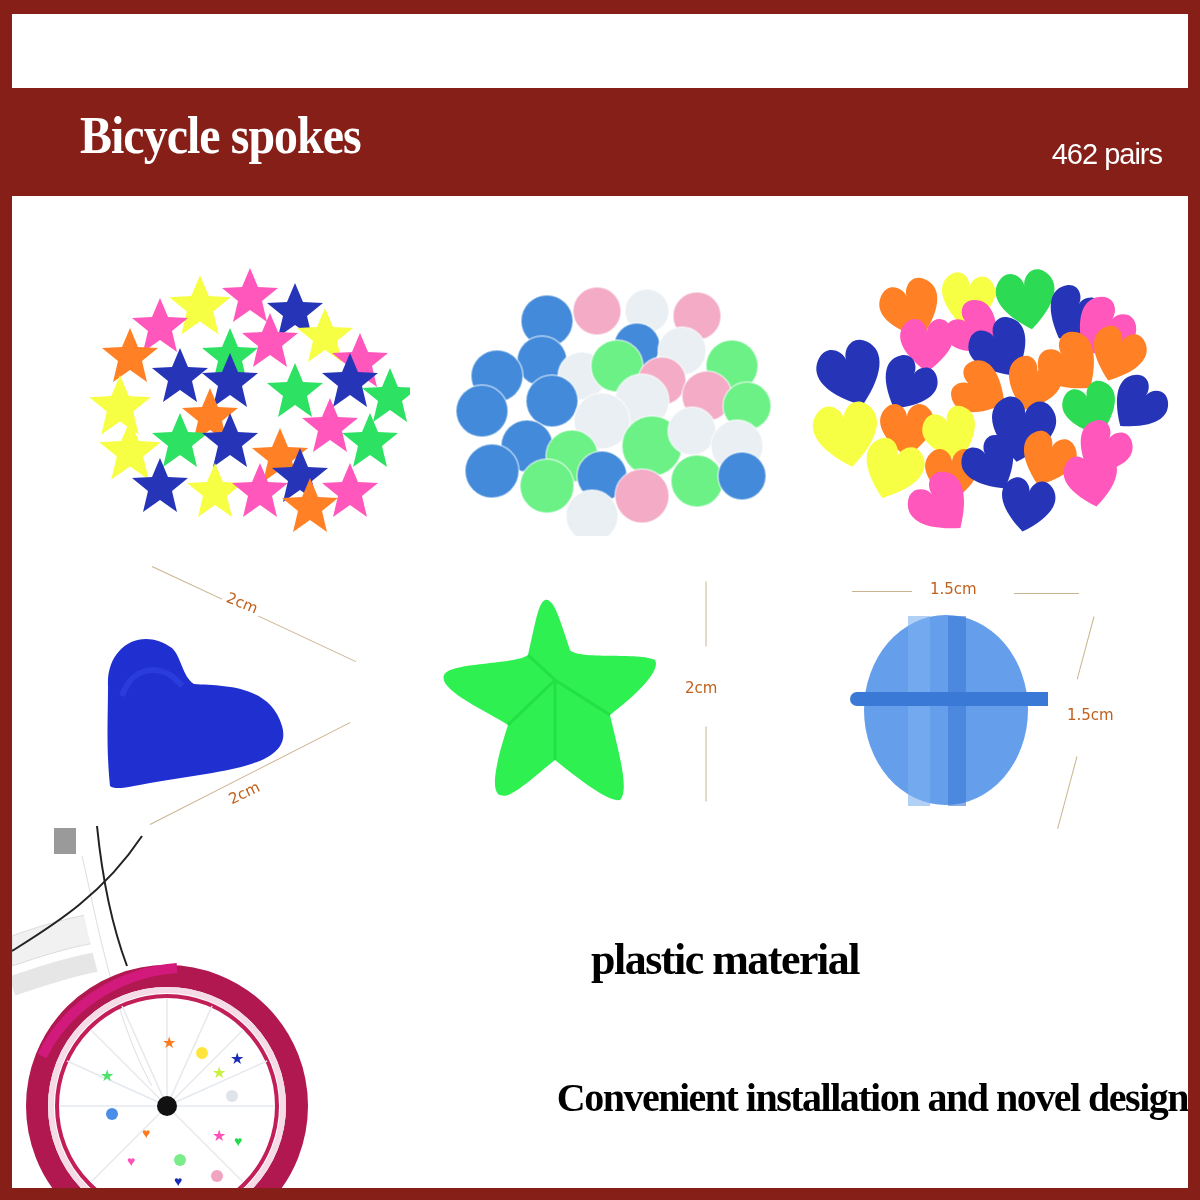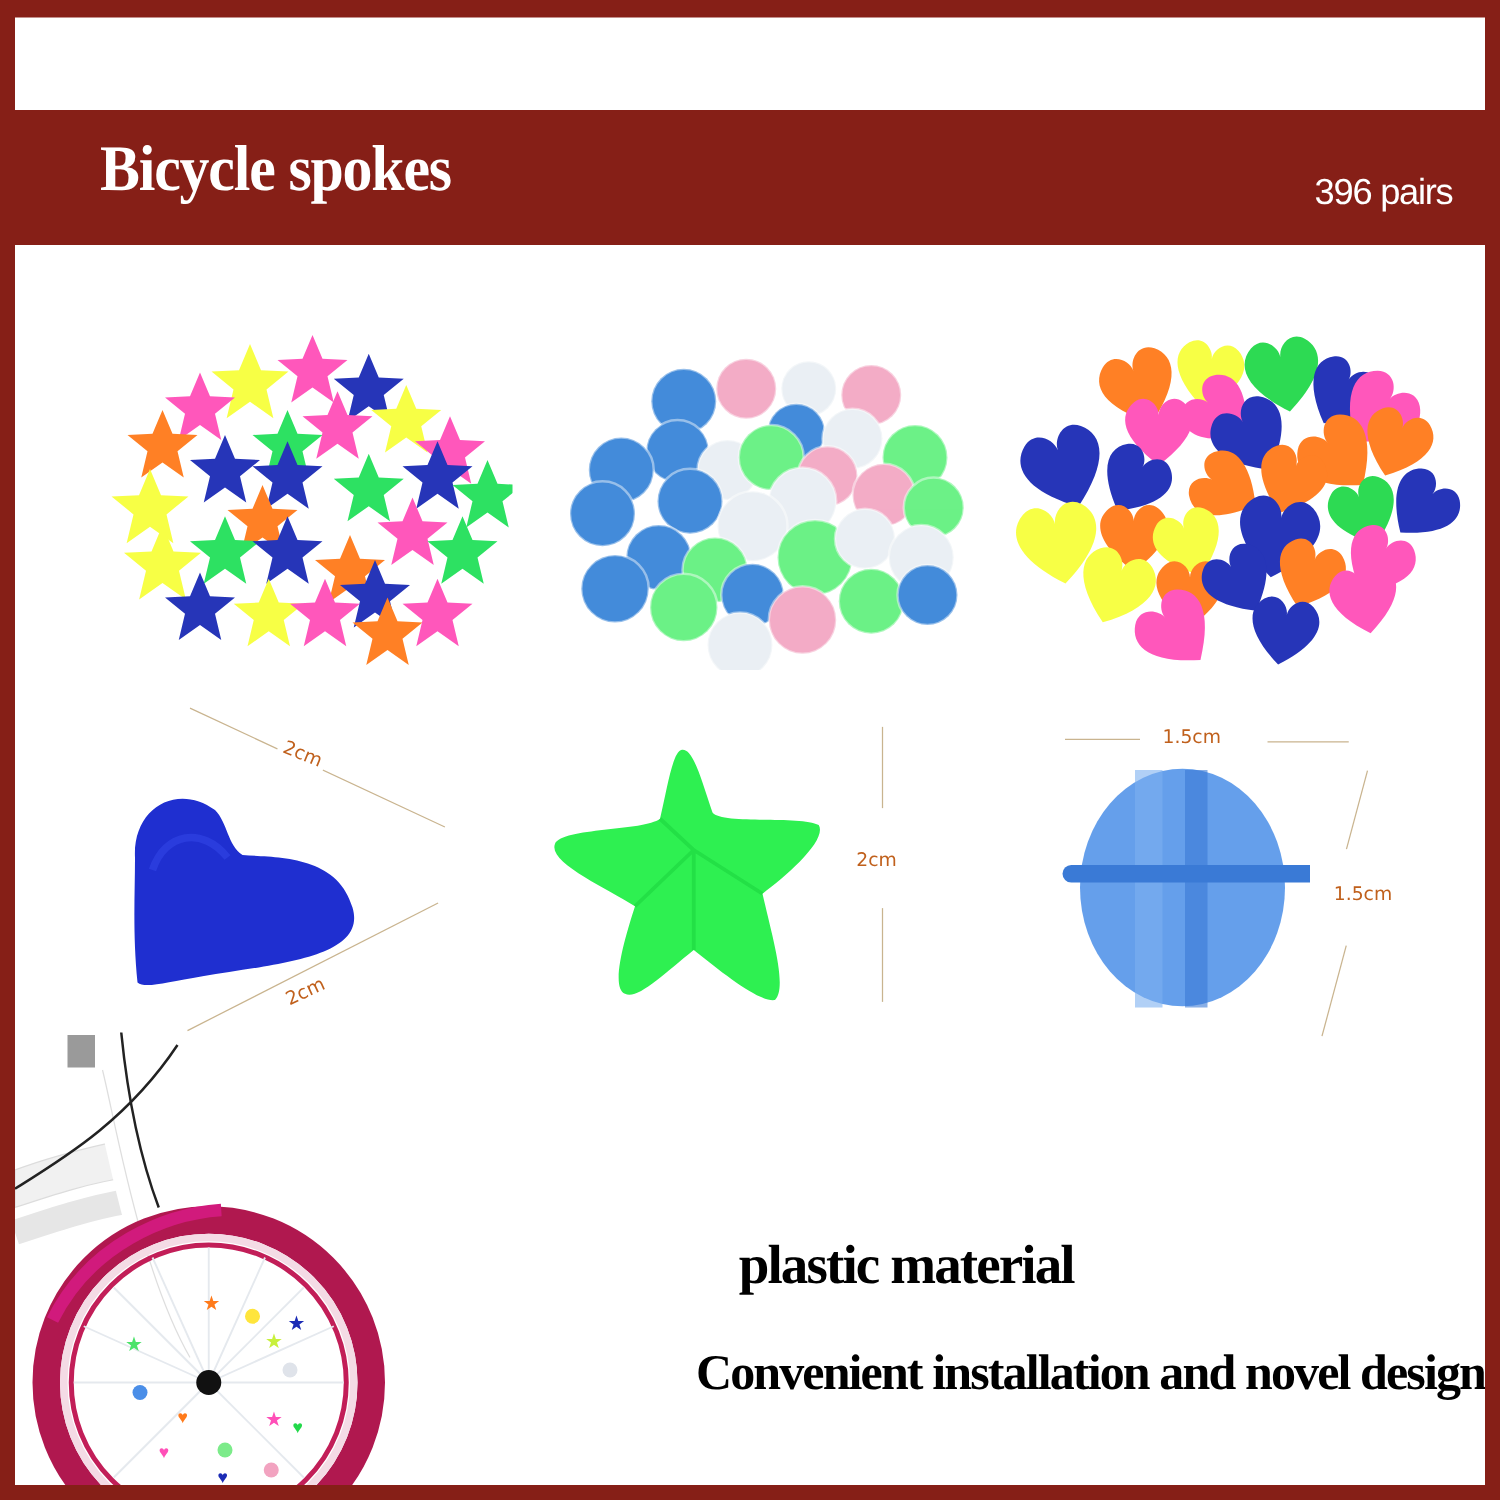--- a/index.html
+++ b/index.html
@@ -6,30 +6,30 @@
   body { width:1200px; height:1200px; position:relative; overflow:hidden; background:#861f17; font-family:"Liberation Serif", serif; }
   .top-white { position:absolute; left:12px; top:14px; width:1176px; height:74px; background:#ffffff; }
   .title-band { position:absolute; left:0; top:88px; width:1200px; height:108px; background:#861f17; }
   .title { position:absolute; left:80px; top:110px; color:#ffffff; font-family:"Liberation Serif", serif; font-weight:bold; font-size:52px; letter-spacing:-1px; line-height:1; transform:scaleX(0.92); transform-origin:left; }
   .pairs { position:absolute; right:38px; top:140px; color:#ffffff; font-family:"Liberation Sans", sans-serif; font-size:29px; letter-spacing:-1px; line-height:1; }
   .content { position:absolute; left:12px; top:196px; width:1176px; height:992px; background:#ffffff; overflow:hidden; }
   .pile { position:absolute; }
   .dim-label { position:absolute; color:#c0601c; font-family:"DejaVu Sans", sans-serif; font-size:15px; }
   .dim-line { position:absolute; background:#c9b48f; height:1px; transform-origin:left center; }
   .headline { position:absolute; left:0; width:1176px; text-align:center; color:#000; font-family:"Liberation Serif", serif; font-weight:bold; line-height:1; }
-  .h1 { top:794px; font-size:44px; letter-spacing:-1.5px; padding-left:250px; box-sizing:border-box; }
+  .h1 { top:742px; font-size:44px; letter-spacing:-1.5px; padding-left:250px; box-sizing:border-box; }
   .h2 { top:882px; font-size:40px; letter-spacing:-1.5px; padding-left:325px; box-sizing:border-box; text-align:right; }
 </style>
 </head>
 <body>
 
 <div class="top-white"></div>
 <div class="title-band"></div>
 <div class="title">Bicycle spokes</div>
-<div class="pairs">396 pairs</div>
+<div class="pairs">462 pairs</div>
 
 <div class="content">
 
   <svg class="pile" style="left:58px;top:60px" width="340" height="280" viewBox="0 0 340 280">
     <defs>
       <path id="st" d="M0,-28 L8,-9 L28,-8 L12,5 L17,26 L0,14 L-17,26 L-12,5 L-28,-8 L-8,-9 Z"></path>
     </defs>
     <g opacity="0.95">
       <use href="#st" transform="translate(130,50) scale(1.1)" fill="#f7ff3c"></use>
       <use href="#st" transform="translate(180,40)" fill="#ff4fb8"></use>

